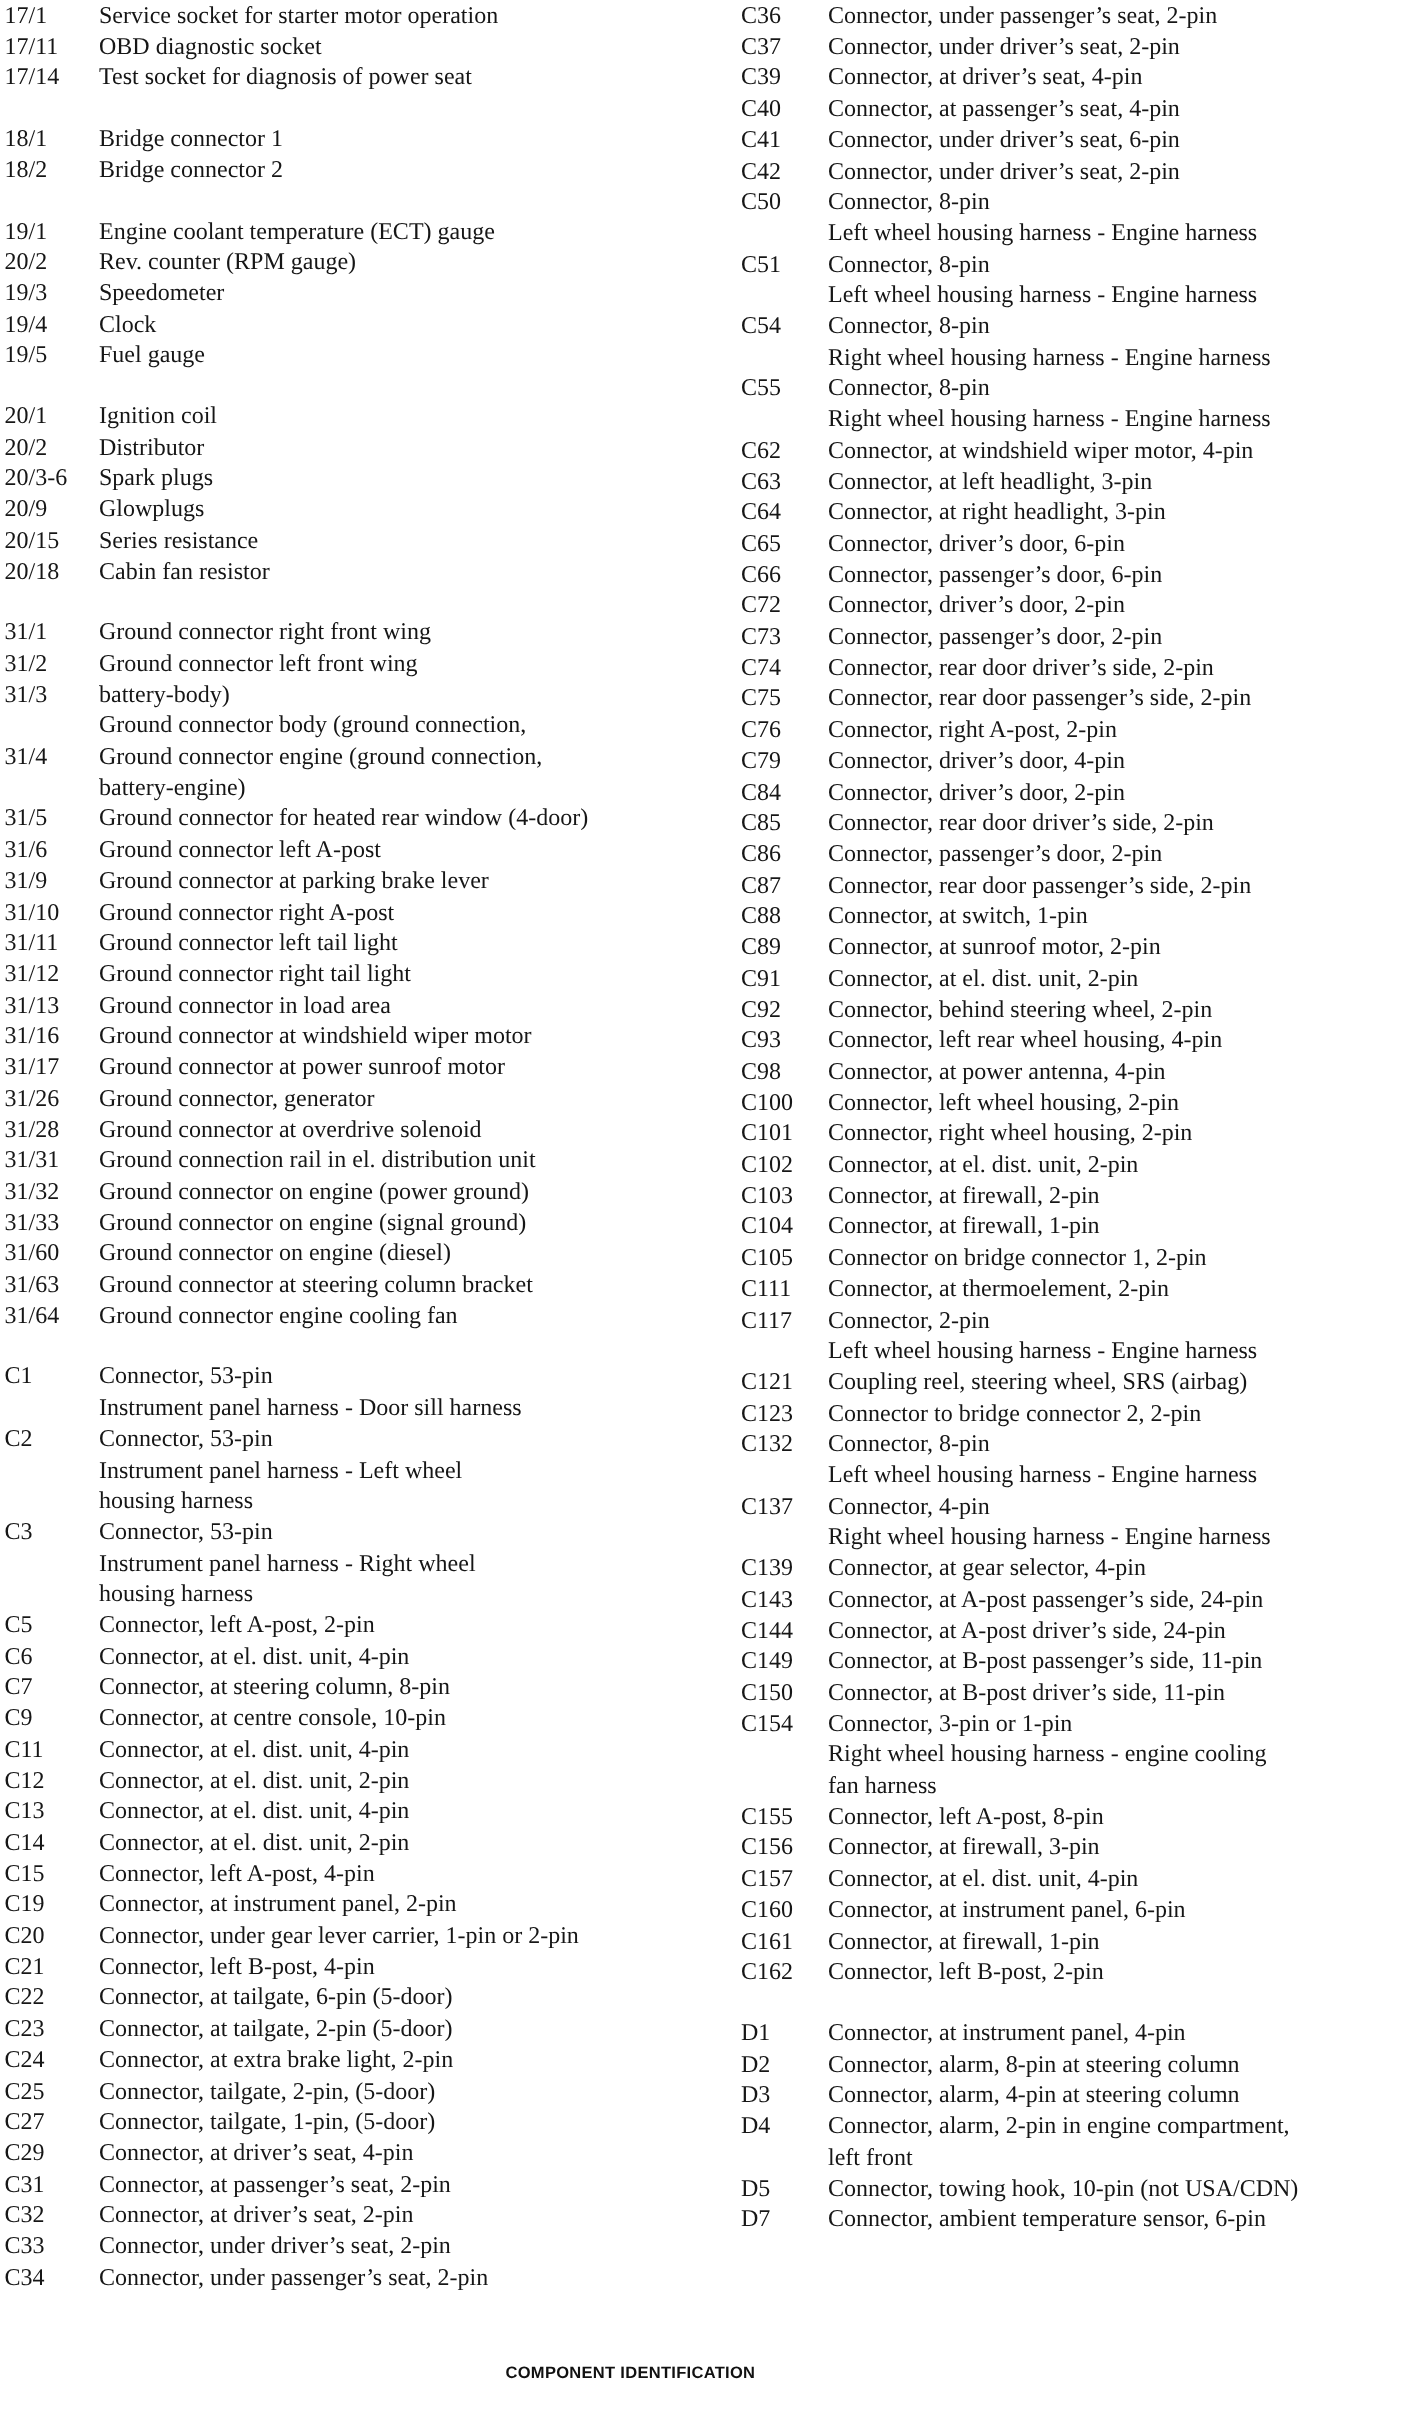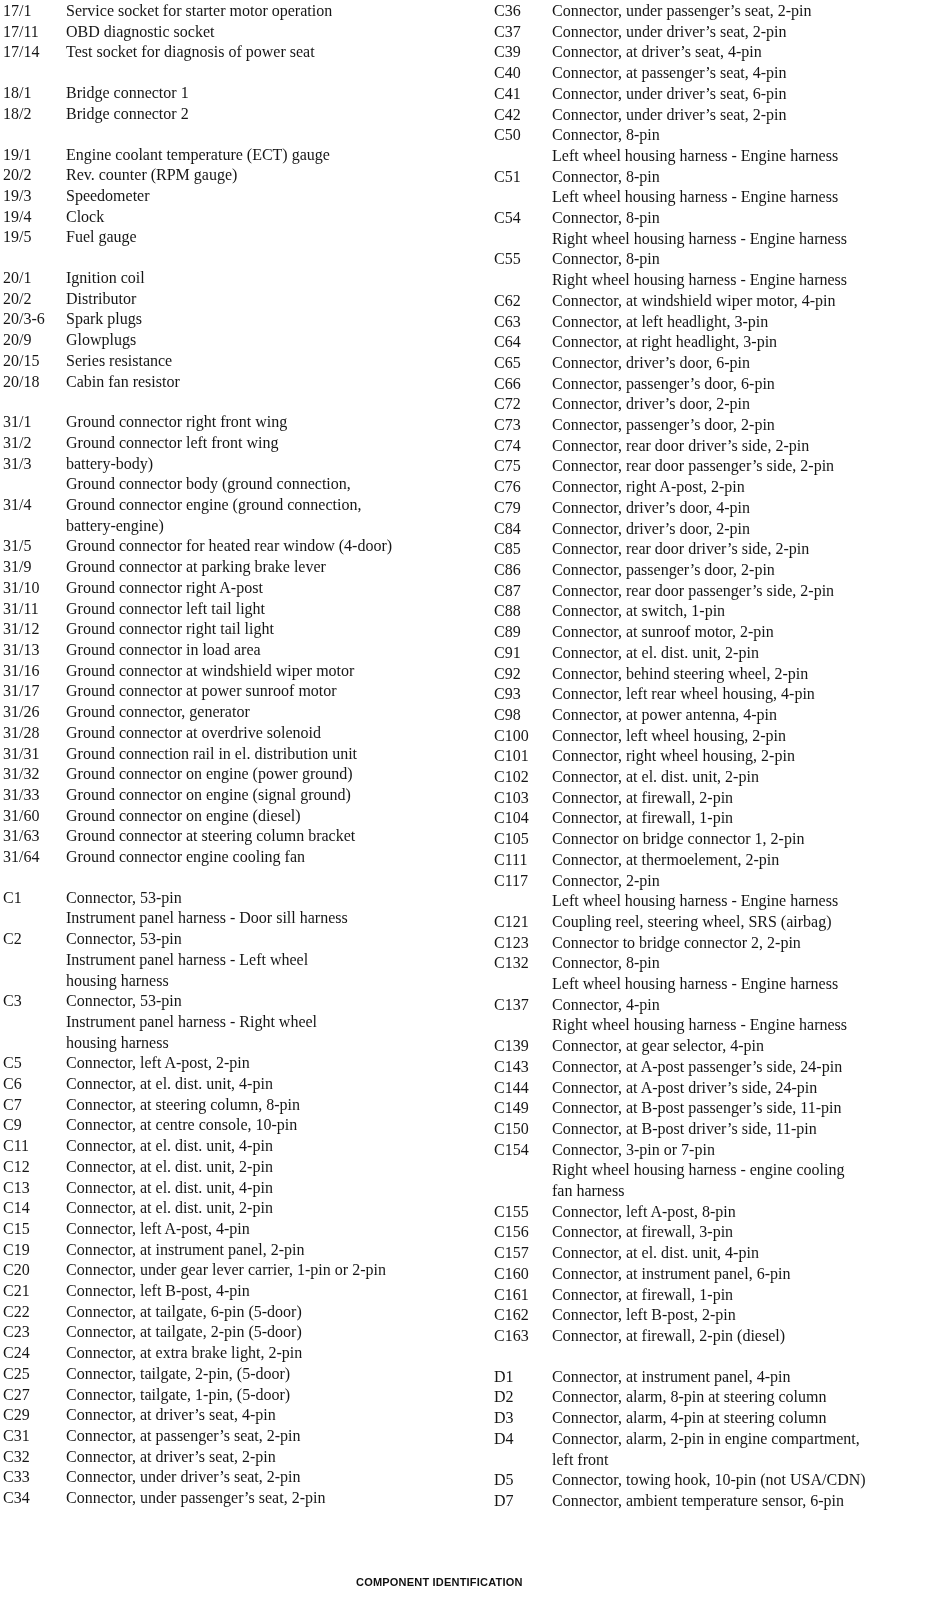--- a/index.html
+++ b/index.html
@@ -20,21 +20,21 @@
     display: flex;
     align-items: flex-start;
     font-size: 16px;
     line-height: 20.7px;
   }
   .code { flex: 0 0 63px; }
   .col-right .code { flex: 0 0 58px; }
   .desc { flex: 1; }
   .footer {
     position: absolute;
-    left: 356px;
+    left: 337px;
     top: 1576px;
     font-family: "Liberation Sans", sans-serif;
     font-weight: bold;
     font-size: 11px;
     letter-spacing: 0.2px;
     color: #111111;
   }
 </style>
 </head>
 <body>
@@ -172,20 +172,26 @@
             <div class="line">battery-engine)</div>
           </span>
         </div>
         <div class="entry">
           <span class="code">31/5</span>
           <span class="desc">
             <div class="line">Ground connector for heated rear window (4-door)</div>
           </span>
         </div>
         <div class="entry">
+          <span class="code">31/6</span>
+          <span class="desc">
+            <div class="line">Ground connector left A-post</div>
+          </span>
+        </div>
+        <div class="entry">
           <span class="code">31/9</span>
           <span class="desc">
             <div class="line">Ground connector at parking brake lever</div>
           </span>
         </div>
         <div class="entry">
           <span class="code">31/10</span>
           <span class="desc">
             <div class="line">Ground connector right A-post</div>
           </span>
@@ -720,21 +726,21 @@
         </div>
         <div class="entry">
           <span class="code">C150</span>
           <span class="desc">
             <div class="line">Connector, at B-post driver’s side, 11-pin</div>
           </span>
         </div>
         <div class="entry">
           <span class="code">C154</span>
           <span class="desc">
-            <div class="line">Connector, 3-pin or 7-pin</div>
+            <div class="line">Connector, 3-pin or 1-pin</div>
             <div class="line">Right wheel housing harness - engine cooling</div>
             <div class="line">fan harness</div>
           </span>
         </div>
         <div class="entry">
           <span class="code">C155</span>
           <span class="desc">
             <div class="line">Connector, left A-post, 8-pin</div>
           </span>
         </div>
@@ -759,26 +765,20 @@
         <div class="entry">
           <span class="code">C161</span>
           <span class="desc">
             <div class="line">Connector, at firewall, 1-pin</div>
           </span>
         </div>
         <div class="entry">
           <span class="code">C162</span>
           <span class="desc">
             <div class="line">Connector, left B-post, 2-pin</div>
-          </span>
-        </div>
-        <div class="entry">
-          <span class="code">C163</span>
-          <span class="desc">
-            <div class="line">Connector, at firewall, 2-pin (diesel)</div>
           </span>
         </div>
       </div>
       <div class="group">
         <div class="entry">
           <span class="code">D1</span>
           <span class="desc">
             <div class="line">Connector, at instrument panel, 4-pin</div>
           </span>
         </div>

